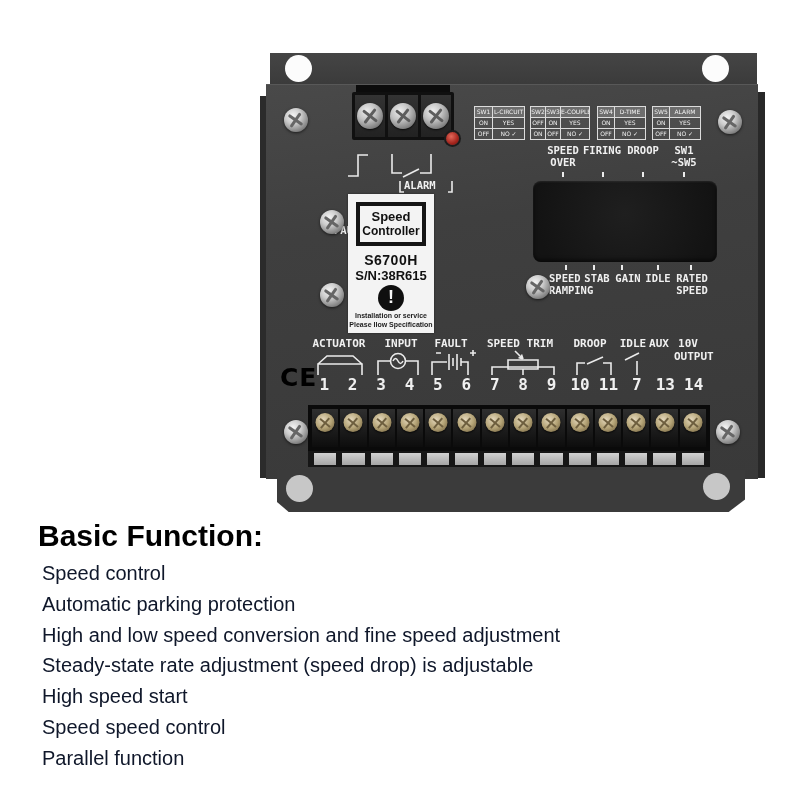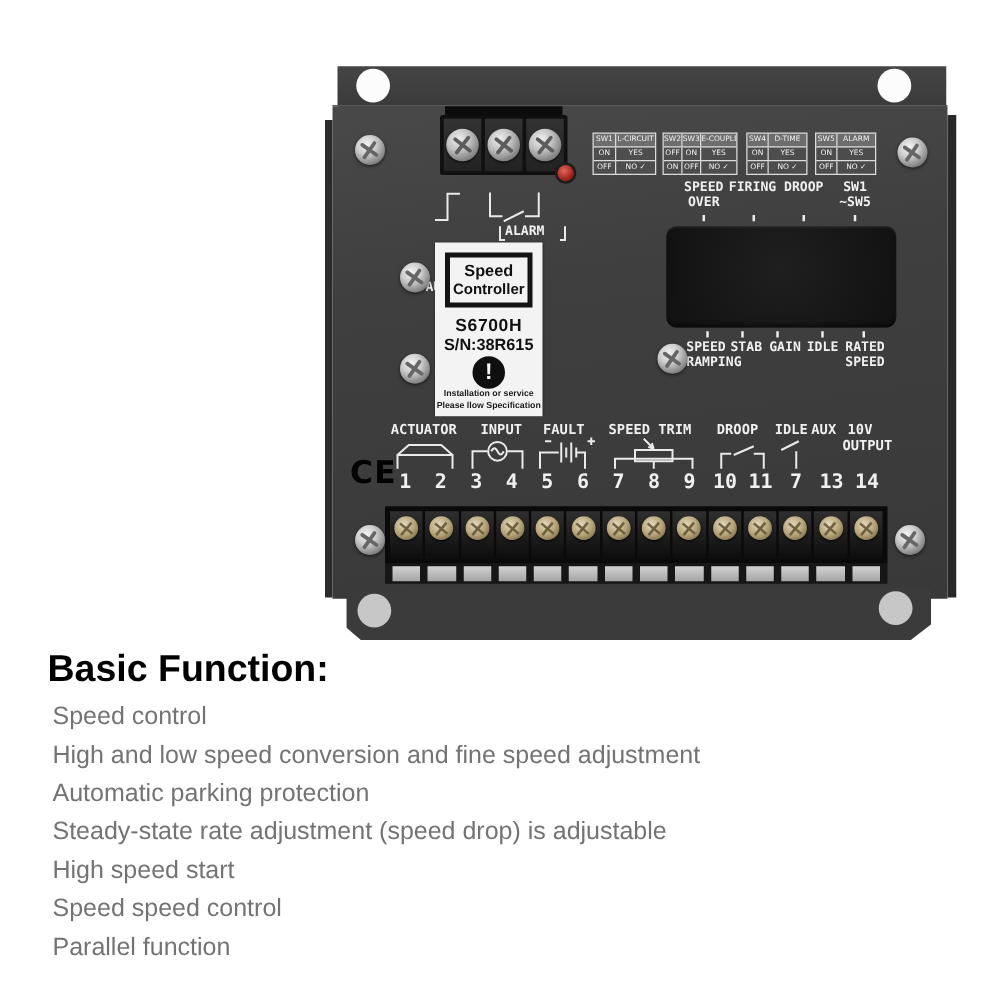--- a/index.html
+++ b/index.html
@@ -112,21 +112,21 @@
 
   .ce{left:280px;top:363px;font-size:25px;font-weight:bold;color:#000000;
     font-family:"DejaVu Sans",sans-serif;letter-spacing:1px;}
 
   svg.lines{overflow:visible;}
   svg.lines path,svg.lines line,svg.lines circle{stroke:#eaeaea;stroke-width:1.6;fill:none;}
 
   
   .desc-h{left:38px;top:519px;font-size:30px;font-weight:bold;color:#000;
     font-family:"Liberation Sans",sans-serif;}
-  .desc-list{left:42px;top:558px;width:700px;font-size:20px;line-height:30.8px;color:#737373;
+  .desc-list{left:42px;top:558px;width:700px;font-size:20px;line-height:30.8px;color:#0f172a;
     font-family:"Liberation Sans",sans-serif;}
 </style>
 </head>
 <body>
 
 <div class="page">
 
   <div class="abs flange-top">
     <div class="abs hole white" style="left:15px;top:2px;"></div>
     <div class="abs hole white" style="left:432px;top:2px;"></div>
@@ -395,21 +395,21 @@
       <i></i>
       <i></i>
       <i></i>
       <i></i>
       <i></i>
   </div>
 
   <div class="abs desc-h">Basic Function:</div>
   <div class="abs desc-list">
     <div>Speed control</div>
+    <div>Automatic parking protection</div>
     <div>High and low speed conversion and fine speed adjustment</div>
-    <div>Automatic parking protection</div>
     <div>Steady-state rate adjustment (speed drop) is adjustable</div>
     <div>High speed start</div>
     <div>Speed speed control</div>
     <div>Parallel function</div>
   </div>
 
 </div>
 
 </body></html>

